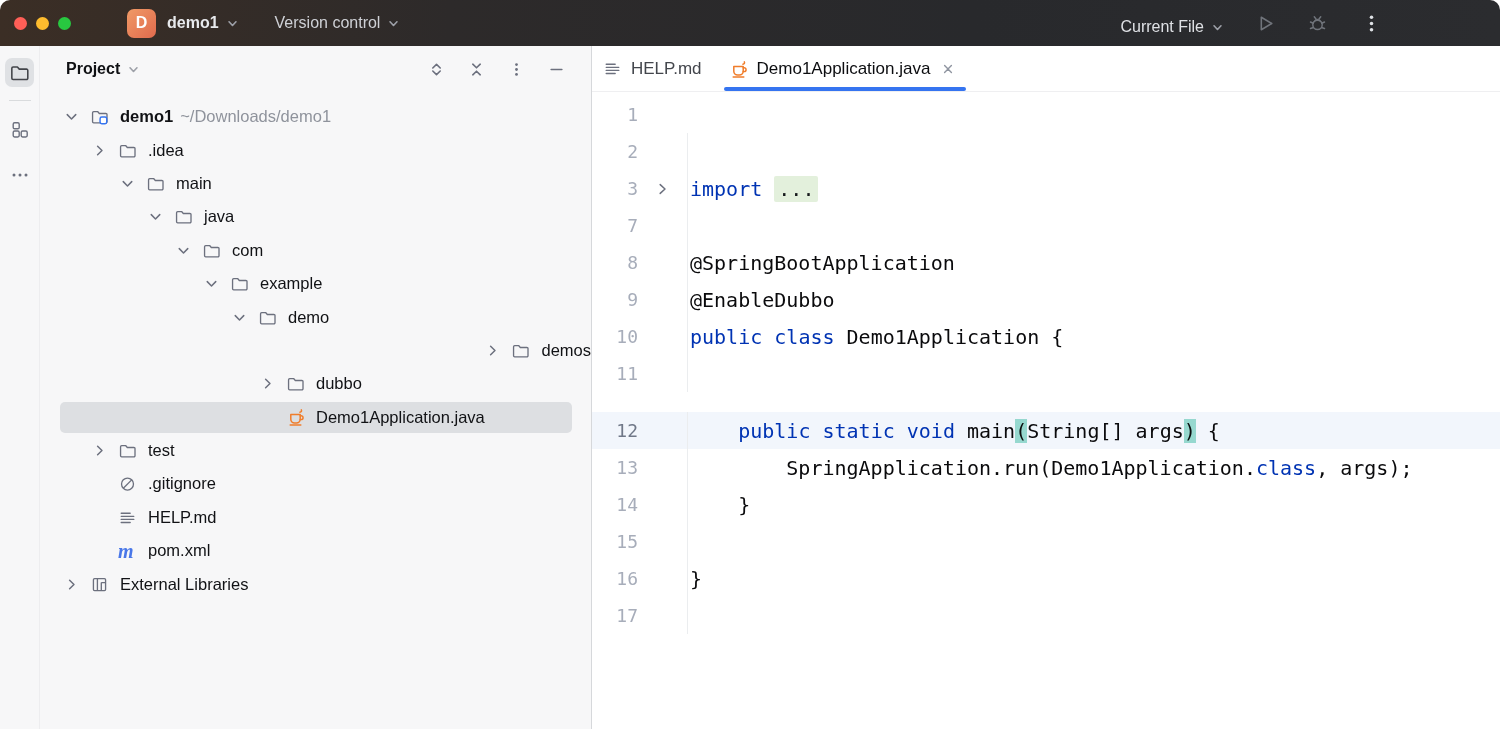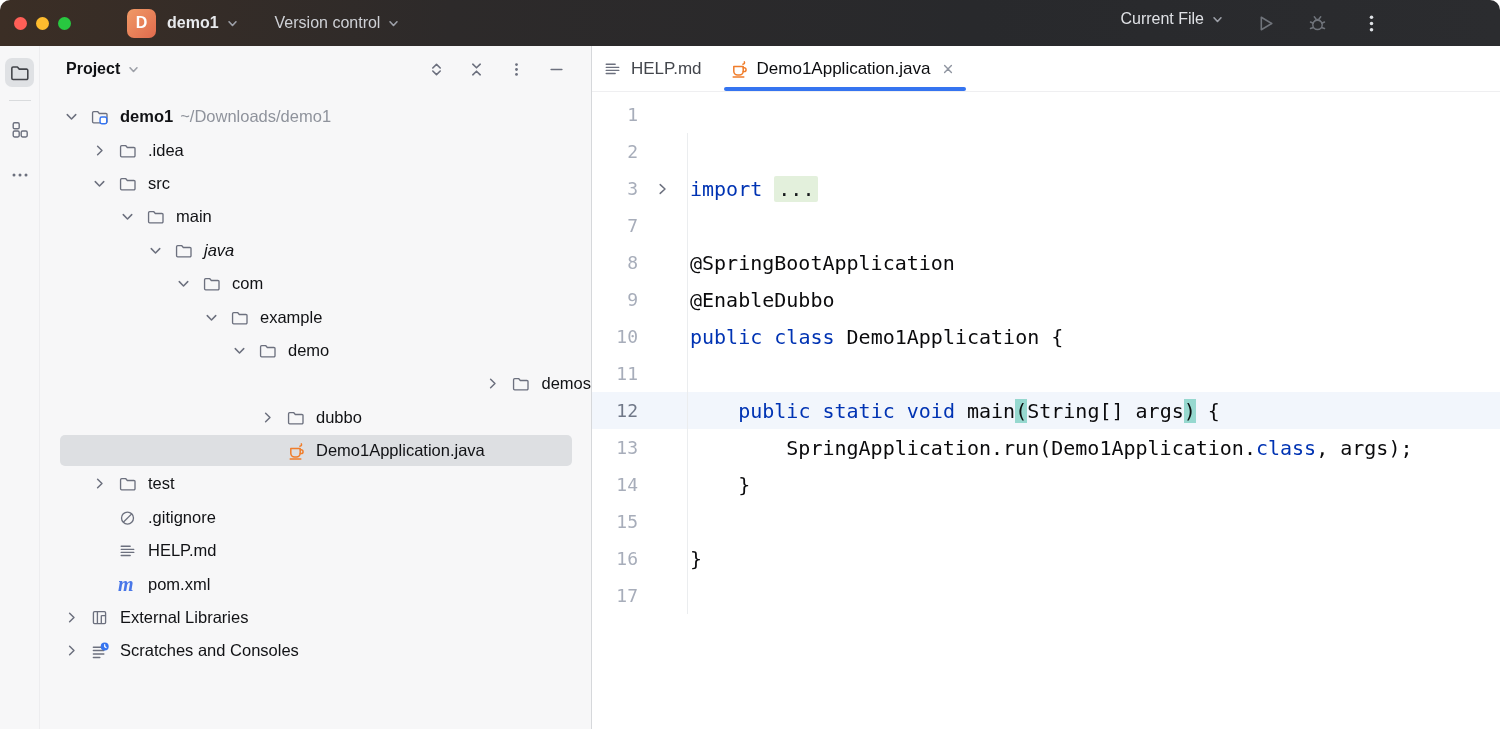--- a/index.html
+++ b/index.html
@@ -12,21 +12,21 @@
     border-radius:10px 10px 0 0; }
   .lights { margin-left:14px; display:flex; gap:9px; }
   .light { width:13px; height:13px; border-radius:50%; }
   .proj-sel { display:flex; align-items:center; margin-left:56px; cursor:default; }
   .app-icon { width:29px; height:29px; border-radius:7px; background:linear-gradient(135deg,#f09a66,#e06a4d);
     color:#fff; font-weight:bold; font-size:16px; display:flex; align-items:center; justify-content:center; }
   .tb-name { margin-left:11px; font-weight:700; font-size:16px; color:#e8eaed; }
   .tb-chev { margin-left:7px; display:flex; }
   .vcs-sel { display:flex; align-items:center; margin-left:36px; }
   .tb-vcs { font-size:16px; color:#cfd1d6; }
-  .tb-right { margin-left:auto; margin-right:116px; display:flex; align-items:flex-start; }
+  .tb-right { margin-left:auto; margin-right:116px; display:flex; align-items:flex-end; }
   .runcfg { display:flex; align-items:center; }
   .tb-runcfg { font-size:16px; color:#dfe1e5; }
   .tb-ic { display:flex; align-items:center; justify-content:center; width:26px; height:26px; }
   .tb-ic.play { margin-left:28px; } .tb-ic.bug { margin-left:26px; } .tb-ic.kebab { margin-left:28px; }
 
   
   .main { flex:1; display:flex; min-height:0; }
 
   
   .strip { width:40px; flex:0 0 40px; background:#f7f7f8; border-right:1px solid #ededef;
@@ -60,21 +60,21 @@
   .editor { flex:1; background:#fff; border-left:1px solid #d6d8db; display:flex; flex-direction:column; min-width:0; }
   .tabbar { height:46px; flex:0 0 46px; display:flex; align-items:stretch; border-bottom:1px solid #efeff1; }
   .tab { display:flex; align-items:center; position:relative; padding:0 16px 0 11px; font-size:17px; color:#43464c; }
   .tab .ticon { width:28px; }
   .tab.active { color:#0c0d10; }
   .tab.active::after { content:""; position:absolute; left:6px; right:6px; bottom:0; height:4px; border-radius:3px; background:#3574F0; }
   .tab-close { margin-left:10px; display:flex; align-items:center; }
 
   .code-area { flex:1; padding-top:4px; overflow:hidden; font-family:"DejaVu Sans Mono",monospace; }
   .cline { height:37px; display:flex; align-items:stretch; }
-  .cline.current { background:#f2f6fc; }
+  .cline.current { background:#f2f6fc;margin-top:20px; }
   .ln-num { width:46px; flex:0 0 46px; text-align:right; font-size:18px; color:#a7adba; display:flex; align-items:center; justify-content:flex-end; }
   .cline.current .ln-num { color:#707888; }
   .ln-fold { width:49px; flex:0 0 49px; display:flex; align-items:center; justify-content:center; }
   .ln-code { flex:1; border-left:1px solid #ebedef; padding-left:2px; display:flex; align-items:center;
     white-space:pre; font-size:20px; color:#0a0a0c; }
   .tok-k { color:#0033B3; }
   .tok-p { color:#0a0a0c; }
   .tok-f { background:#e3f0dc; color:#15181a; padding:1px 4px; border-radius:2px; }
   .tok-m { background:#96d8cf; color:#0b0e0f; }
 </style>
@@ -225,47 +225,34 @@
                 <path d="M7 4.5 L11.6 9 7 13.5" stroke="#6C707E" stroke-width="1.6" stroke-linecap="round" stroke-linejoin="round"></path>
               </svg>
             </span>
             <span class="ticon">
               <svg width="19" height="19" viewBox="0 0 20 20" fill="none">
                 <path d="M2.7 6 a1.2 1.2 0 0 1 1.2-1.2 h4.1 l1.8 2 h6.9 a1.2 1.2 0 0 1 1.2 1.2 v7.5 a1.2 1.2 0 0 1-1.2 1.2 H3.9 a1.2 1.2 0 0 1-1.2-1.2 z" stroke="#6C707E" stroke-width="1.4" stroke-linejoin="round"></path>
               </svg>
             </span>
             <span class="tlabel">.idea</span>
           </div>
-          <div class="trow" style="padding-left: 51px;">
+          <div class="trow" style="padding-left: 79px;">
             <span class="twisty">
               <svg width="17" height="17" viewBox="0 0 18 18" fill="none">
                 <path d="M4.5 7 L9 11.6 13.5 7" stroke="#6C707E" stroke-width="1.6" stroke-linecap="round" stroke-linejoin="round"></path>
               </svg>
             </span>
             <span class="ticon">
               <svg width="19" height="19" viewBox="0 0 20 20" fill="none">
                 <path d="M2.7 6 a1.2 1.2 0 0 1 1.2-1.2 h4.1 l1.8 2 h6.9 a1.2 1.2 0 0 1 1.2 1.2 v7.5 a1.2 1.2 0 0 1-1.2 1.2 H3.9 a1.2 1.2 0 0 1-1.2-1.2 z" stroke="#6C707E" stroke-width="1.4" stroke-linejoin="round"></path>
               </svg>
             </span>
-            <span class="tlabel">src</span>
-          </div>
-          <div class="trow" style="padding-left: 79px;">
-            <span class="twisty">
-              <svg width="17" height="17" viewBox="0 0 18 18" fill="none">
-                <path d="M4.5 7 L9 11.6 13.5 7" stroke="#6C707E" stroke-width="1.6" stroke-linecap="round" stroke-linejoin="round"></path>
-              </svg>
-            </span>
-            <span class="ticon">
-              <svg width="19" height="19" viewBox="0 0 20 20" fill="none">
-                <path d="M2.7 6 a1.2 1.2 0 0 1 1.2-1.2 h4.1 l1.8 2 h6.9 a1.2 1.2 0 0 1 1.2 1.2 v7.5 a1.2 1.2 0 0 1-1.2 1.2 H3.9 a1.2 1.2 0 0 1-1.2-1.2 z" stroke="#6C707E" stroke-width="1.4" stroke-linejoin="round"></path>
-              </svg>
-            </span>
             <span class="tlabel">main</span>
           </div>
-          <div class="trow" style="padding-left: 107px; font-style: italic;">
+          <div class="trow" style="padding-left: 107px;">
             <span class="twisty">
               <svg width="17" height="17" viewBox="0 0 18 18" fill="none">
                 <path d="M4.5 7 L9 11.6 13.5 7" stroke="#6C707E" stroke-width="1.6" stroke-linecap="round" stroke-linejoin="round"></path>
               </svg>
             </span>
             <span class="ticon">
               <svg width="19" height="19" viewBox="0 0 20 20" fill="none">
                 <path d="M2.7 6 a1.2 1.2 0 0 1 1.2-1.2 h4.1 l1.8 2 h6.9 a1.2 1.2 0 0 1 1.2 1.2 v7.5 a1.2 1.2 0 0 1-1.2 1.2 H3.9 a1.2 1.2 0 0 1-1.2-1.2 z" stroke="#6C707E" stroke-width="1.4" stroke-linejoin="round"></path>
               </svg>
             </span>
@@ -394,35 +381,20 @@
               </svg>
             </span>
             <span class="ticon">
               <svg width="19" height="19" viewBox="0 0 20 20" fill="none" stroke="#6C707E" stroke-width="1.4" stroke-linejoin="round">
                 <rect x="3.6" y="3.9" width="12.8" height="12.6" rx="1.2"></rect>
                 <path d="M7.8 3.9 V16.5 M11.9 8 V16.5 M11.9 8 H16.4"></path>
               </svg>
             </span>
             <span class="tlabel">External Libraries</span>
           </div>
-          <div class="trow" style="padding-left: 23px;">
-            <span class="twisty">
-              <svg width="17" height="17" viewBox="0 0 18 18" fill="none">
-                <path d="M7 4.5 L11.6 9 7 13.5" stroke="#6C707E" stroke-width="1.6" stroke-linecap="round" stroke-linejoin="round"></path>
-              </svg>
-            </span>
-            <span class="ticon">
-              <svg width="20" height="20" viewBox="0 0 20 20" fill="none">
-                <path d="M3.4 6.2 h7.6 M3.4 9.6 h10.4 M3.4 13 h10.4 M3.4 16.4 h6.4" stroke="#6C707E" stroke-width="1.5" stroke-linecap="round"></path>
-                <circle cx="14.7" cy="5.5" r="4" fill="#3574F0"></circle>
-                <path d="M14.7 3.7 v1.9 l1.3 1" stroke="#fff" stroke-width="1.2" stroke-linecap="round"></path>
-              </svg>
-            </span>
-            <span class="tlabel">Scratches and Consoles</span>
-          </div>
         </div>
     </div>
 
     <div class="editor">
       <div class="tabbar" id="tabs">
           <div class="tab">
             <span class="ticon">
               <svg width="19" height="19" viewBox="0 0 20 20" fill="none" stroke="#6C707E" stroke-width="1.5" stroke-linecap="round">
                 <path d="M3.4 5.6 h9.4 M3.4 8.8 h13.2 M3.4 12 h13.2 M3.4 15.2 h9.4"></path>
               </svg>

